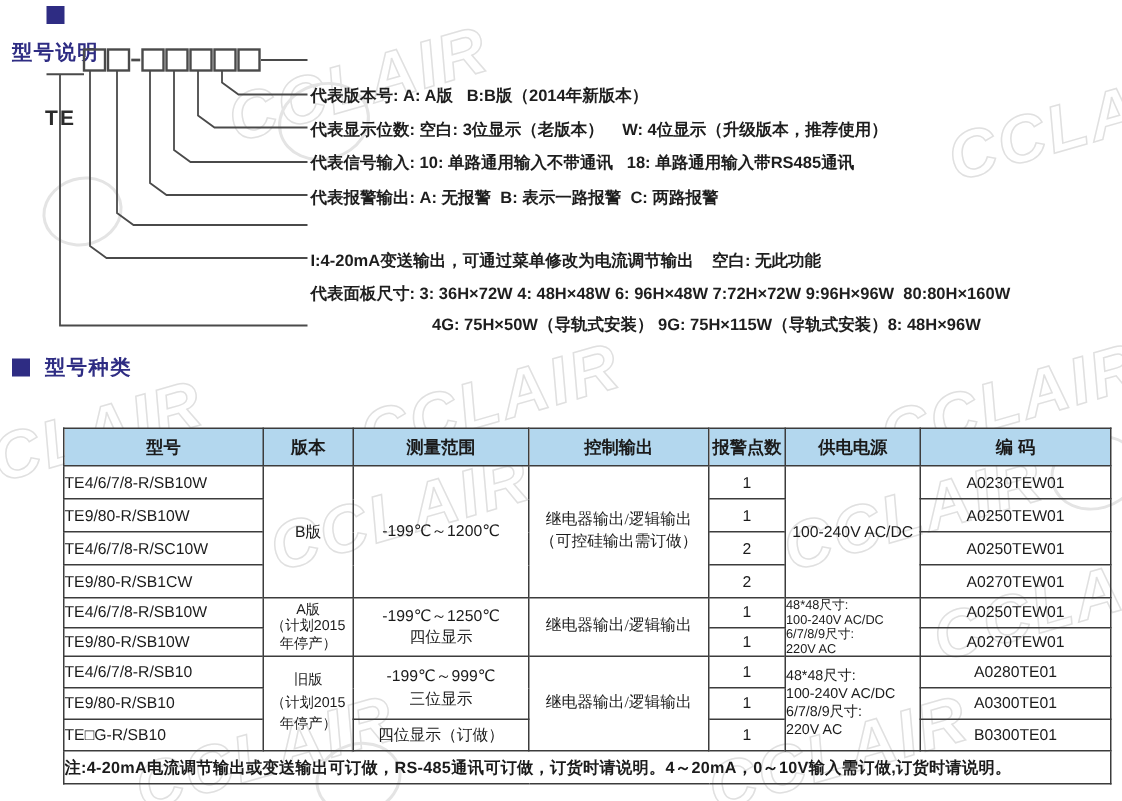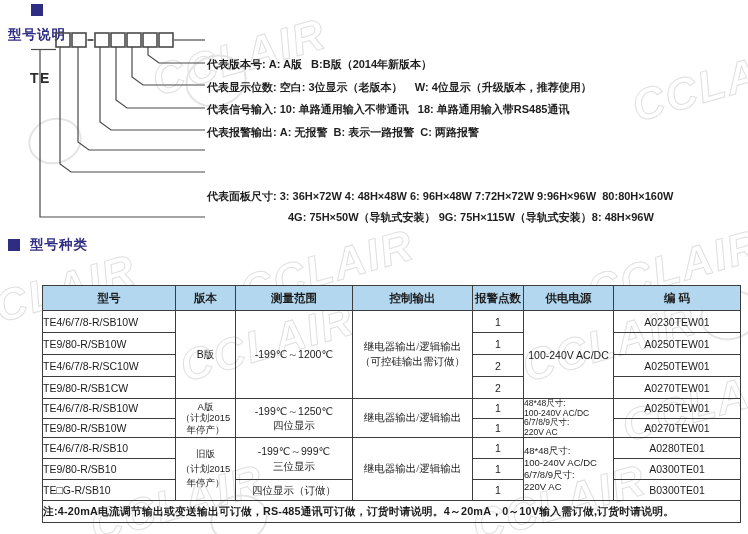--- a/index.html
+++ b/index.html
@@ -93,20 +93,21 @@
         <polyline points="78,47 78,142 89,150 205,150"></polyline>
         <polyline points="60,47 60,164 71,172 205,172"></polyline>
         <polyline points="40,50 40,217 205,217"></polyline>
       </g>
     </svg>
 
     <div class="legend-line" style="left:207px;top:34px;">代表版本号: A: A版   B:B版（2014年新版本）</div>
     <div class="legend-line" style="left:207px;top:57px;">代表显示位数: 空白: 3位显示（老版本）    W: 4位显示（升级版本，推荐使用）</div>
     <div class="legend-line" style="left:207px;top:79px;">代表信号输入: 10: 单路通用输入不带通讯   18: 单路通用输入带RS485通讯</div>
     <div class="legend-line" style="left:207px;top:102px;">代表报警输出: A: 无报警  B: 表示一路报警  C: 两路报警</div>
+    <div class="legend-line" style="left:207px;top:144px;">I:4-20mA变送输出，可通过菜单修改为电流调节输出    空白: 无此功能</div>
     <div class="legend-line" style="left:207px;top:166px;">代表面板尺寸: 3: 36H×72W 4: 48H×48W 6: 96H×48W 7:72H×72W 9:96H×96W  80:80H×160W</div>
     <div class="legend-line" style="left:288px;top:187px;">4G: 75H×50W（导轨式安装） 9G: 75H×115W（导轨式安装）8: 48H×96W</div>
 
     <div class="sec-title" style="top:236px;">
       <div class="bullet" style="background:#2e2c83;"></div>
       <div class="t" style="color:#2e2c83;">型号种类</div>
     </div>
 
     <table class="spec">
       <colgroup>

